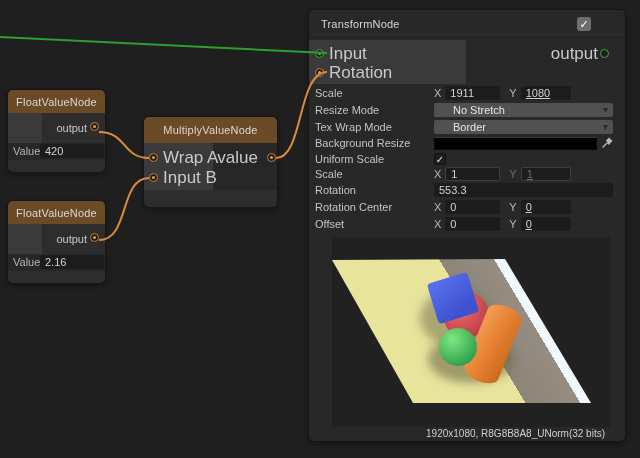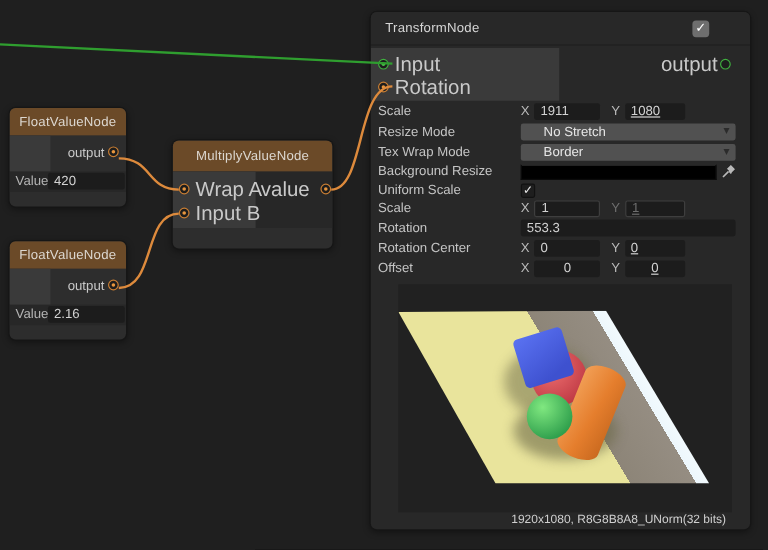--- a/index.html
+++ b/index.html
@@ -206,21 +206,21 @@
       <span class="lab">Rotation Center</span>
       <div class="ctrl">
         <span class="axis">X</span>
         <div class="field fx">0</div>
         <span class="gap"></span>
         <span class="axis">Y</span>
         <div class="field fy">0</div>
       </div>
     </div>
 
-    <div class="trow" style="top:207px;text-align:center;">
+    <div class="trow" style="top:207px;">
       <span class="lab">Offset</span>
       <div class="ctrl">
         <span class="axis">X</span>
         <div class="field fx">0</div>
         <span class="gap"></span>
         <span class="axis">Y</span>
         <div class="field fy">0</div>
       </div>
     </div>
 

